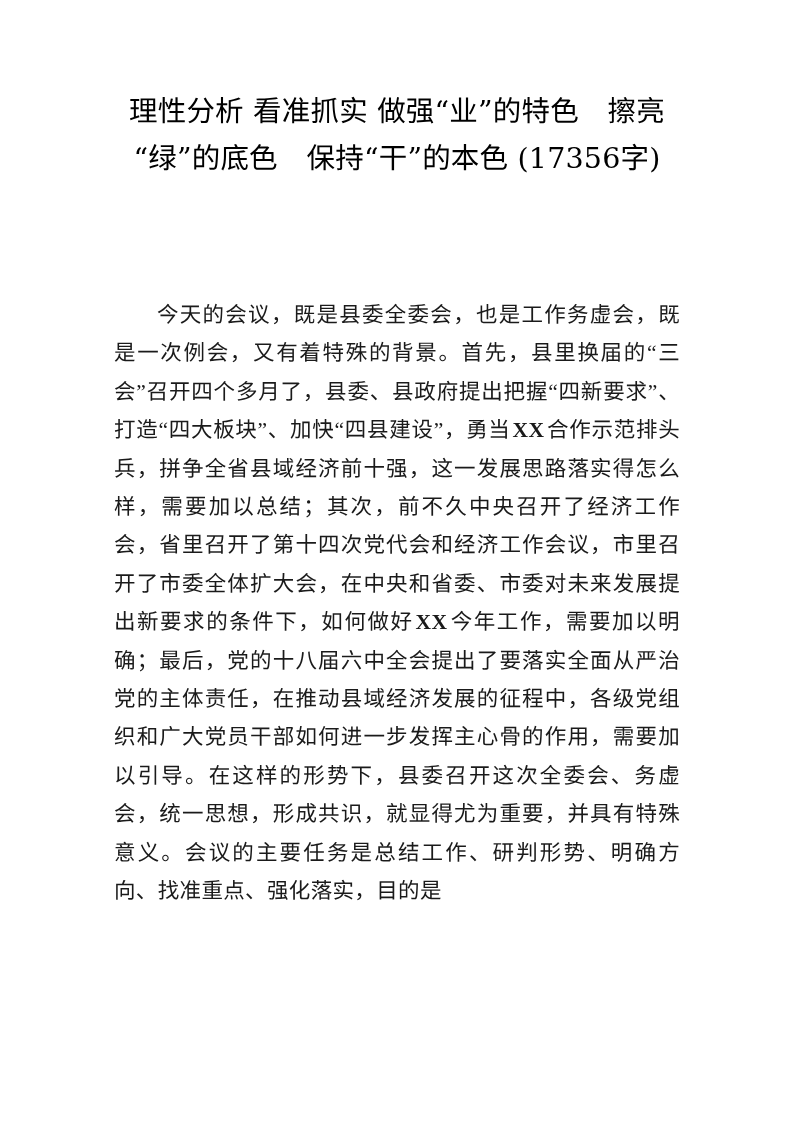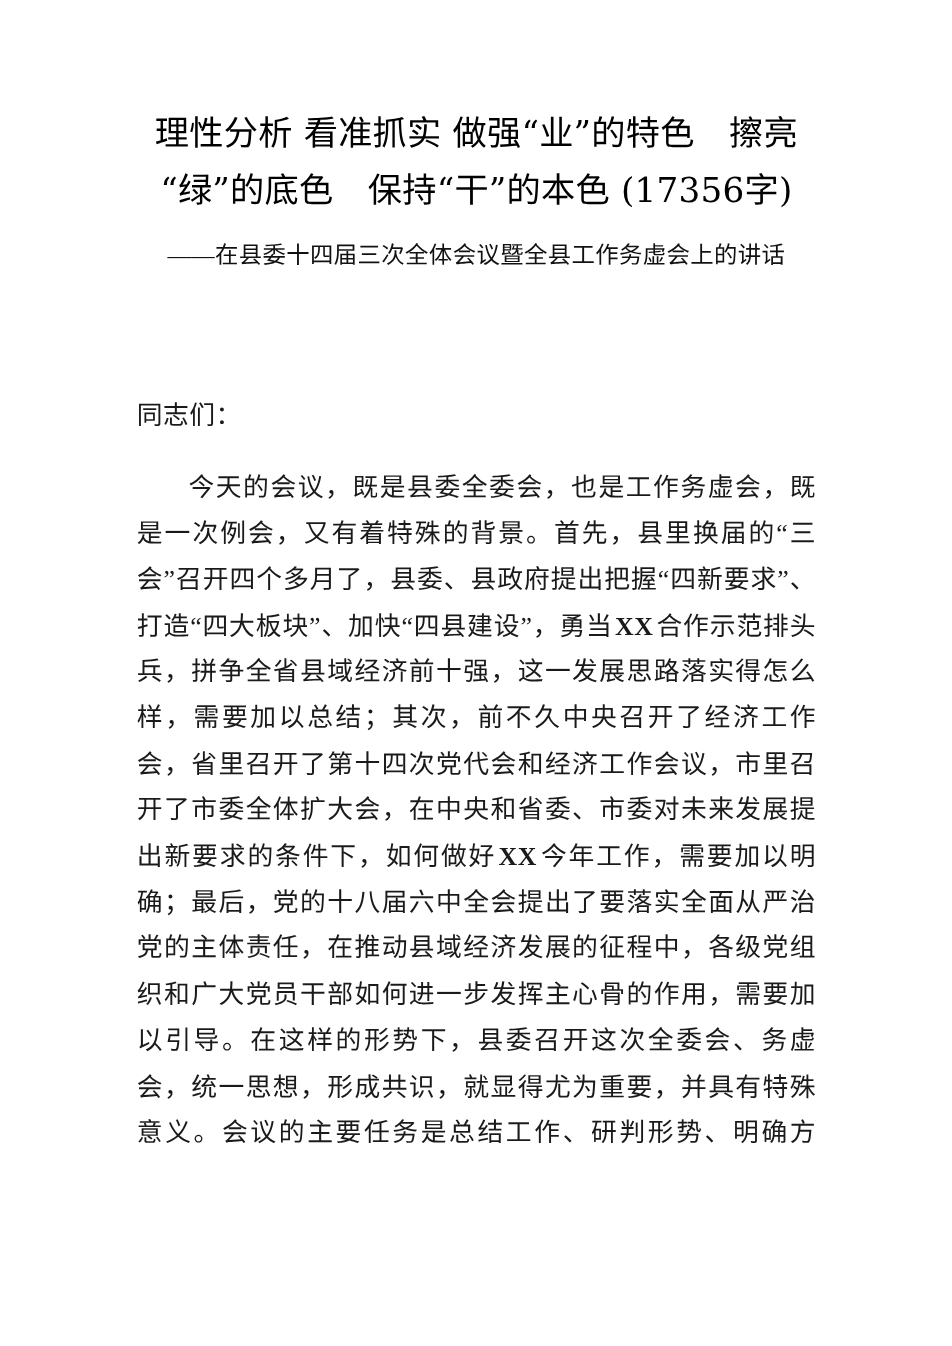--- a/index.html
+++ b/index.html
@@ -92,23 +92,21 @@
   }
 </style>
 </head>
 <body>
 
 <div class="page">
   <div class="content">
 
     <h1 class="doc-title">理性分析 看准抓实 做强“业”的特色　擦亮“绿”的底色　保持“干”的本色 (17356字)</h1>
 
-    <p class="doc-subtitle">——在县委十四届三次全体会议暨全县工作务虚会上的讲话</p>
 
     <div class="doc-body">
 
-      <p class="para">同志们：</p>
 
       <p class="para para--indent"><span>今天的会议，既是县委全委会，也是工作务虚会，既是一次例会，又有着特殊的背景。首先，县里换届的“三会”召开四个多月了，县委、县政府提出把握“四新要求”、打造“四大板块”、加快“四县建设”，勇当</span><span class="latin">XX</span><span>合作示范排头兵，拼争全省县域经济前十强，这一发展思路落实得怎么样，需要加以总结；其次，前不久中央召开了经济工作会，省里召开了第十四次党代会和经济工作会议，市里召开了市委全体扩大会，在中央和省委、市委对未来发展提出新要求的条件下，如何做好</span><span class="latin">XX</span><span>今年工作，需要加以明确；最后，党的十八届六中全会提出了要落实全面从严治党的主体责任，在推动县域经济发展的征程中，各级党组织和广大党员干部如何进一步发挥主心骨的作用，需要加以引导。在这样的形势下，县委召开这次全委会、务虚会，统一思想，形成共识，就显得尤为重要，并具有特殊意义。会议的主要任务是总结工作、研判形势、明确方向、找准重点、强化落实，目的是</span></p>
 
     </div>
   </div>
 </div>
 
 </body></html>

